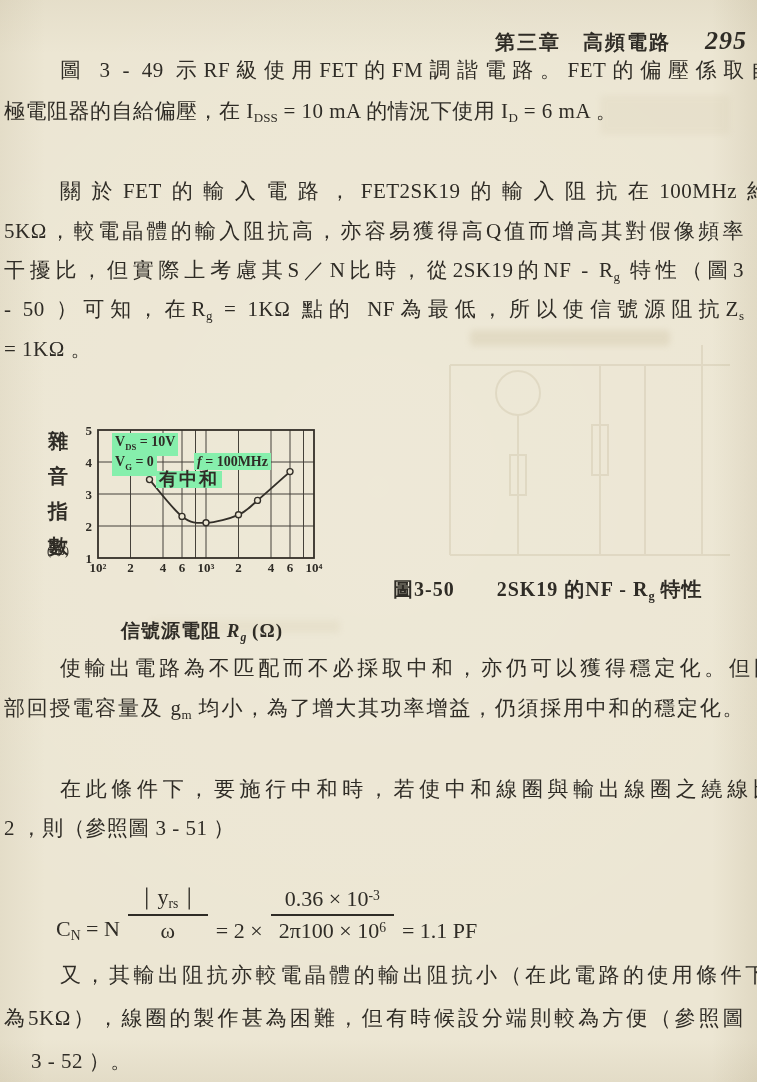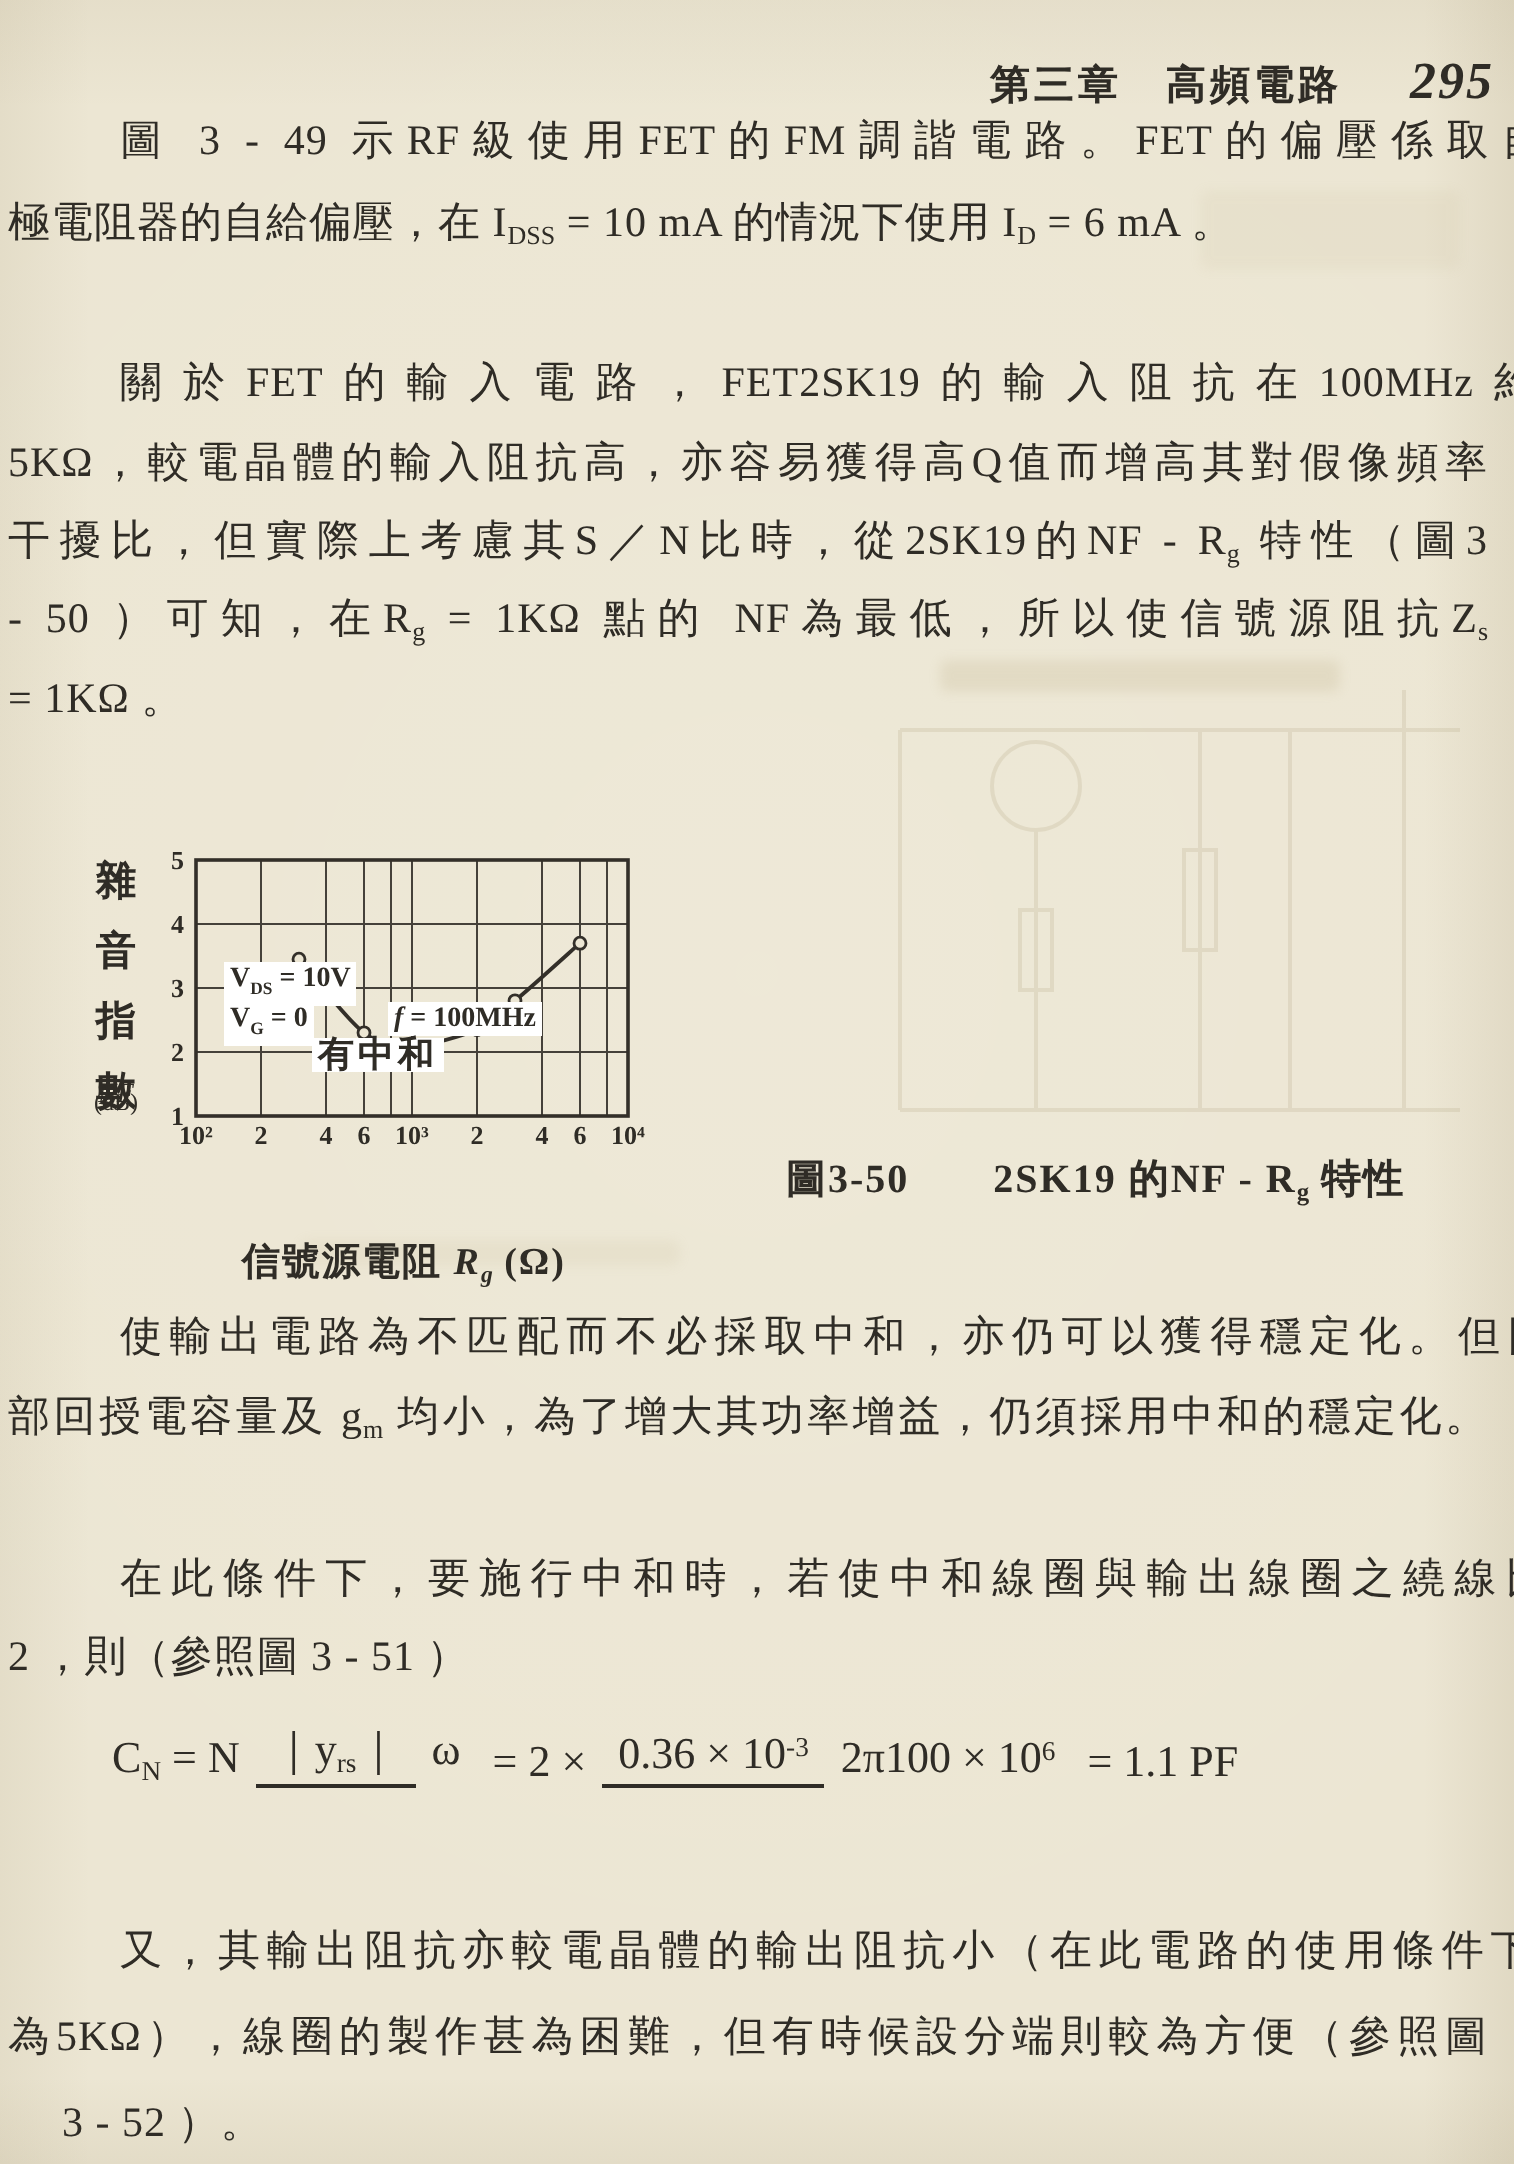--- a/index.html
+++ b/index.html
@@ -27,31 +27,31 @@
   sub{font-size:62%;vertical-align:-4px;letter-spacing:0;}
   sup{font-size:62%;vertical-align:6px;letter-spacing:0;}
   
   .fig{position:absolute;left:44px;top:420px;width:330px;height:196px;}
   .ycol{position:absolute;left:2px;top:4px;width:24px;font-size:20px;line-height:35px;
         text-align:center;word-break:break-all;font-weight:600;}
   .ynf{position:absolute;left:0px;top:120px;width:28px;text-align:center;
        font-style:italic;font-size:14px;font-weight:normal;}
   .ydb{position:absolute;left:0px;top:124px;width:28px;text-align:center;font-size:12px;}
   .plot-wrap{position:absolute;left:30px;top:0;}
-  .ann{position:absolute;background:#ffffff;font-size:14px;line-height:17px;
-       white-space:nowrap;padding:0 3px;font-weight:600;margin-top:48px;}
+  .ann{position:absolute;background:#86efac;font-size:14px;line-height:17px;
+       white-space:nowrap;padding:0 3px;font-weight:600;}
   .ann i{font-style:italic;}
   .ann-cjk{font-size:18px;letter-spacing:2px;font-weight:600;}
   .xlab{position:absolute;left:42px;top:158px;width:232px;text-align:center;
         font-size:19px;letter-spacing:1px;font-weight:600;margin-top:40px;}
   .caption{position:absolute;left:393px;top:576px;font-size:20px;letter-spacing:1px;font-weight:600;}
   
   .formula{position:absolute;left:56px;top:860px;font-size:22px;display:flex;
            align-items:flex-end;gap:8px;white-space:nowrap;}
-  .frac{display:inline-flex;flex-direction:row;text-align:center;vertical-align:middle;}
+  .frac{display:inline-flex;flex-direction:column;text-align:center;vertical-align:middle;margin-top:22px;}
   .frac .num{display:block;border-bottom:2px solid #2f2c26;padding:0 8px 2px;}
   .frac .den{display:block;padding:2px 8px 0;}
   
   .ghost{position:absolute;pointer-events:none;opacity:0.13;}
   .smudge{position:absolute;pointer-events:none;filter:blur(3px);opacity:0.18;
           background:#b3a275;border-radius:4px;}
 </style>
 </head>
 <body>
 

